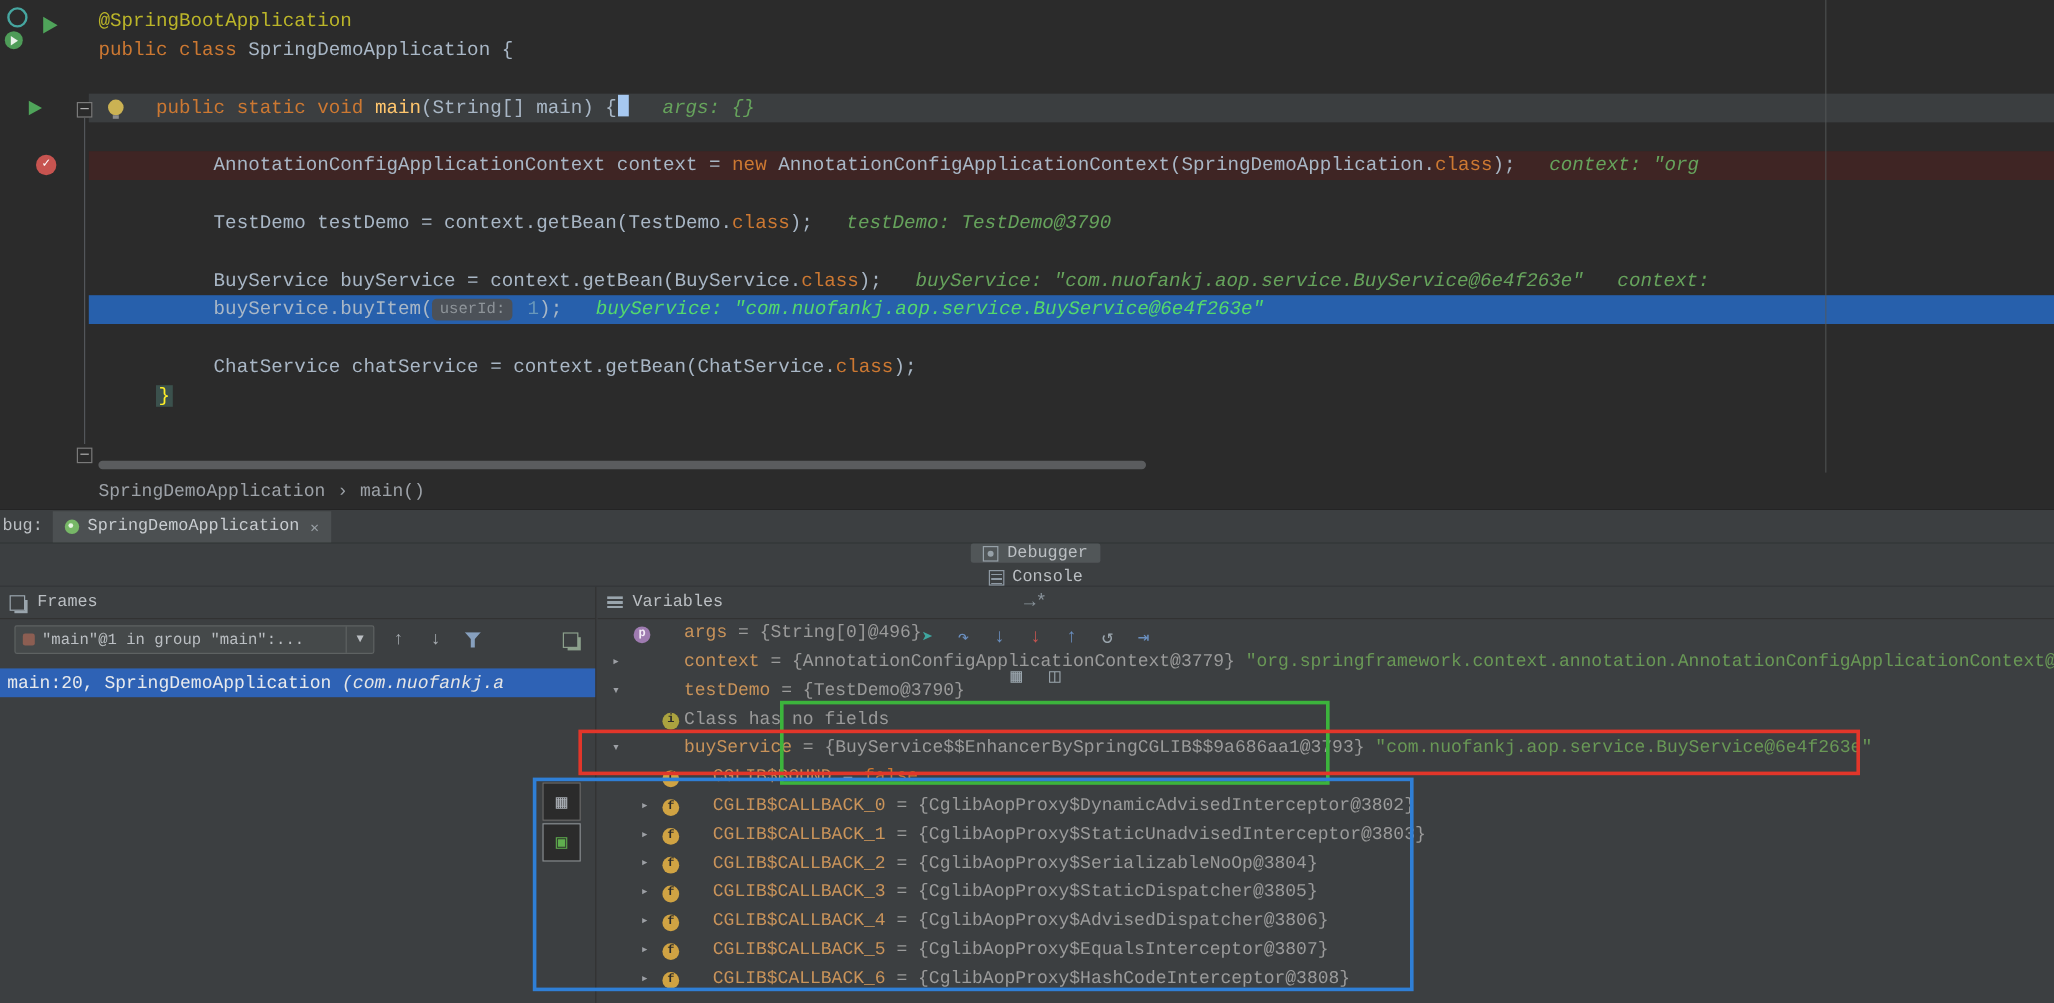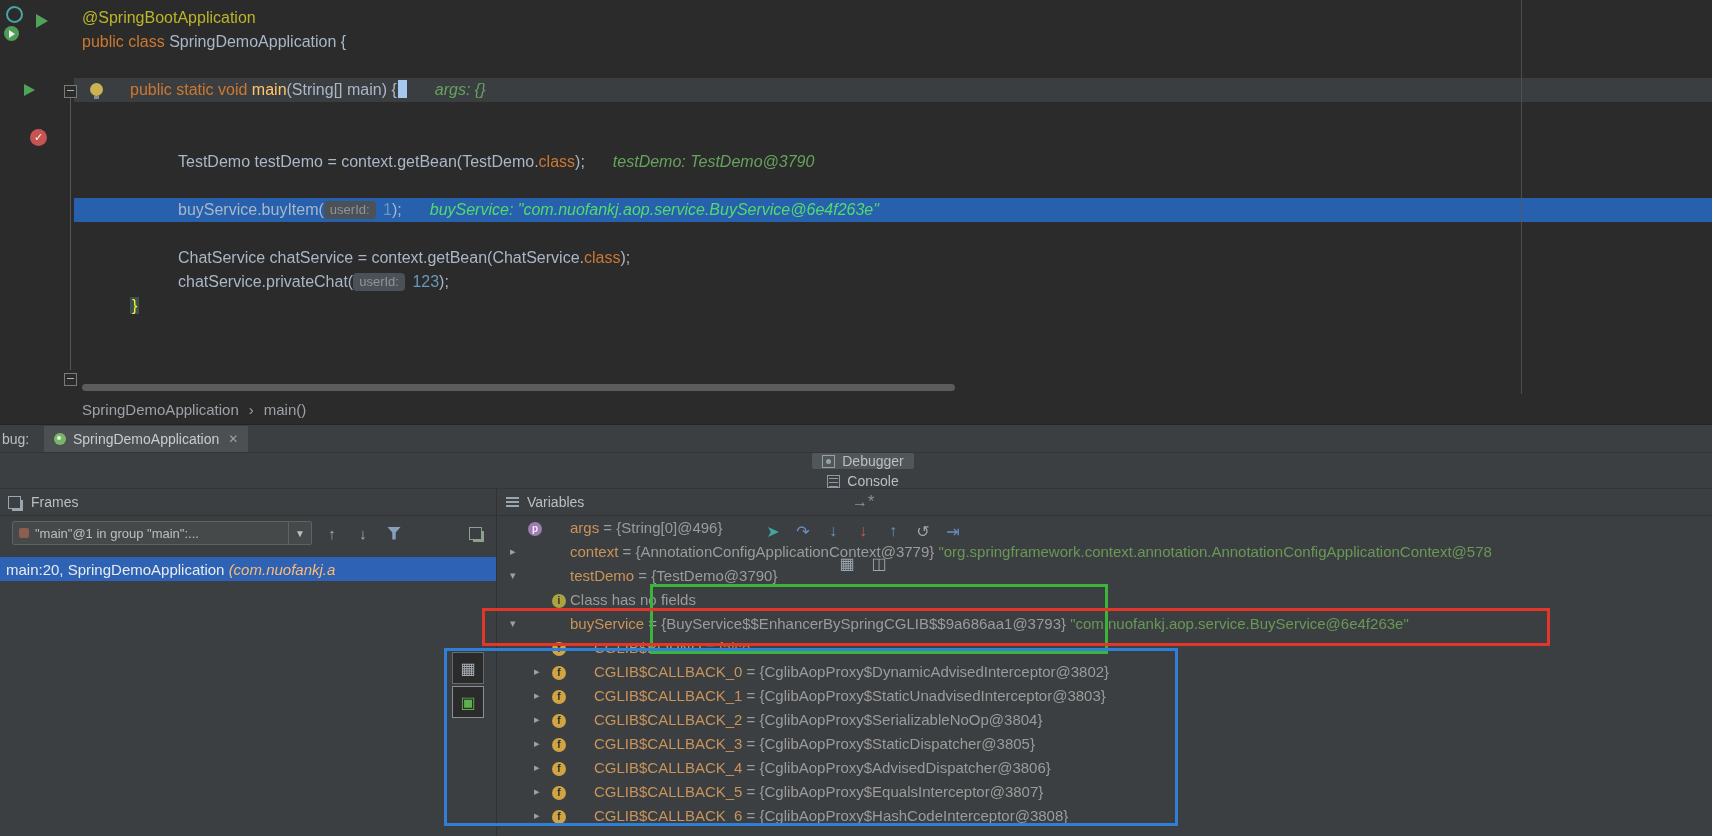--- a/index.html
+++ b/index.html
@@ -1,18 +1,18 @@
 <!DOCTYPE html>
 <html style="--editor_bg: #2B2B2B; --panel_bg: #3C3F41; --keyword: #CC7832; --annotation: #BBB529; --number: #6897BB; --inline_value: #66A35C; --inline_value_exec: #54D96C; --exec_line_bg: #2760AC; --breakpoint_line_bg: #3F2524; --caret_line_bg: #3B3E40; --selection_bg: #2E62B5; --var_name: #C9935A; --var_value: #9B9B9B; --string_value: #699856; --annotation_green: #3CB43C; --annotation_red: #E2362A; --annotation_blue: #2F7FD6;"><head>
 <meta charset="utf-8">
 <style>
   html,body{margin:0;padding:0;background:#1e1e1e;}
   .screen{position:relative;width:1712px;height:836px;overflow:hidden;
           background:var(--editor_bg,#2B2B2B);
-          font-family:Liberation Sans, sans-serif;cursor:default;}
+          font-family:Liberation Mono, monospace;cursor:default;}
   
   .editor{position:absolute;left:0;top:0;width:1712px;height:394px;overflow:hidden;}
   .code-lines{position:absolute;left:0;top:6px;right:0;}
   .code-line{height:24px;line-height:24px;font-size:16px;white-space:pre;margin-left:74px;color:#A9B7C6;}
   .code-line.exec-line{background:var(--exec_line_bg,#2760AC);}
   .code-line.breakpoint-line{background:var(--breakpoint_line_bg,#3F2524);}
   .code-line.caret-line{background:var(--caret_line_bg,#3B3E40);}
   .tk-ann{color:var(--annotation,#BBB529);}
   .tk-kw{color:var(--keyword,#CC7832);}
   .tk-plain{color:#A9B7C6;}
@@ -84,21 +84,21 @@
   .thread-text{flex:1;font-size:13px;color:#BBBFC3;white-space:nowrap;overflow:hidden;}
   .dd-arrow{width:22px;height:100%;border-left:1px solid #5E6262;display:flex;align-items:center;justify-content:center;
             font-size:10px;color:#BBBFC3;}
   .fr-icon{width:22px;height:22px;display:flex;align-items:center;justify-content:center;font-size:15px;color:#A6ABB0;}
   .funnel{width:14px;height:13px;background:#87A0BE;clip-path:polygon(0 0,100% 0,62% 46%,62% 100%,38% 100%,38% 46%);}
   .frames-options{width:11px;height:11px;border:1px solid #8CA08C;box-shadow:3px 3px 0 -1px #8CA08C;margin-left:auto;margin-right:14px;}
   .frame-row{position:absolute;left:0;top:68px;width:100%;height:24px;display:flex;align-items:center;
              padding-left:6px;box-sizing:border-box;background:var(--selection_bg,#2E62B5);
              font-size:15px;white-space:pre;overflow:hidden;}
   .frame-loc{color:#E8EAED;}
-  .frame-pkg{color:#fdba74;font-style:italic;text-align:center;}
+  .frame-pkg{color:#e5e5e5;font-style:italic;text-align:center;}
   .vars-body{position:absolute;left:0;top:26px;right:0;bottom:0;overflow:hidden;}
   .var-row{height:24px;display:flex;align-items:center;font-size:15px;white-space:pre;overflow:hidden;}
   .v-exp{display:inline-block;width:18px;font-size:11px;color:#9DA0A5;text-align:left;flex:none;}
   .v-ico{display:inline-block;width:18px;flex:none;}
   .v-circle{display:inline-block;width:14px;height:14px;border-radius:50%;font-size:10px;font-weight:bold;
             text-align:center;line-height:14px;}
   .vi-param{background:#9E7BB0;color:#F2EAF5;}
   .vi-field{background:#D0A343;color:#2B2B2B;}
   .vi-info{background:#ABA33F;color:#2B2B2B;}
   .v-name{color:var(--var_name,#C9935A);margin-left:24px;}
@@ -124,27 +124,28 @@
     <span class="ed-top-icon-ring"></span>
     <span class="ed-top-icon-run"></span>
     <span class="ed-run-class"></span>
     <div class="fold-line"></div>
     <div class="code-lines">
         <div class="code-line" style="padding-left: 8px;"><span class="tk-ann">@SpringBootApplication</span></div>
         <div class="code-line" style="padding-left: 8px;"><span class="tk-kw">public class </span><span class="tk-plain">SpringDemoApplication {</span></div>
         <div class="code-line" style="padding-left: 8px;"></div>
         <div class="code-line caret-line" style="padding-left: 56px;"><span class="tk-kw">public static void </span><span class="tk-method">main</span><span class="tk-plain">(String[] main) </span><span class="tk-plain">{</span><span class="caret"></span><span class="inline-value">args: {}</span></div>
         <div class="code-line" style="padding-left: 8px;"></div>
+        <div class="code-line breakpoint-line" style="padding-left: 104px;"><span class="tk-plain">AnnotationConfigApplicationContext context = </span><span class="tk-kw">new</span><span class="tk-plain"> AnnotationConfigApplicationContext(SpringDemoApplication.</span><span class="tk-kw">class</span><span class="tk-plain">);</span><span class="inline-value">context: "org</span></div>
         <div class="code-line" style="padding-left: 8px;"></div>
         <div class="code-line" style="padding-left: 104px;"><span class="tk-plain">TestDemo testDemo = context.getBean(TestDemo.</span><span class="tk-kw">class</span><span class="tk-plain">);</span><span class="inline-value">testDemo: TestDemo@3790</span></div>
         <div class="code-line" style="padding-left: 8px;"></div>
+        <div class="code-line" style="padding-left: 104px;"><span class="tk-plain">BuyService buyService = context.getBean(BuyService.</span><span class="tk-kw">class</span><span class="tk-plain">);</span><span class="inline-value">buyService: "com.nuofankj.aop.service.BuyService@6e4f263e"</span><span class="inline-value">context:</span></div>
         <div class="code-line exec-line" style="padding-left: 104px;"><span class="tk-plain">buyService.buyItem(</span><span class="tk-pill">userId:</span><span class="tk-plain"> </span><span class="tk-num">1</span><span class="tk-plain">);</span><span class="inline-value">buyService: "com.nuofankj.aop.service.BuyService@6e4f263e"</span></div>
         <div class="code-line" style="padding-left: 8px;"></div>
         <div class="code-line" style="padding-left: 104px;"><span class="tk-plain">ChatService chatService = context.getBean(ChatService.</span><span class="tk-kw">class</span><span class="tk-plain">);</span></div>
-        <div class="code-line" style="padding-left: 104px;"><span class="tk-plain">chatService.privateChat(</span><span class="tk-pill">userId:</span><span class="tk-plain"> </span><span class="tk-num">123</span><span class="tk-plain">);</span></div>
         <div class="code-line" style="padding-left: 56px;"><span class="tk-brace">}</span></div>
       </div>
     <div class="margin-guide"></div>
     <div class="hscroll-thumb"></div>
   <span class="g-fold" style="top: 78px;"></span>
       <span class="g-run" style="top: 78px;"></span>
       <span class="g-bulb" style="top: 78px;"></span>
       <span class="g-breakpoint" style="top: 126px;"></span>
       <span class="g-foldend" style="top: 366px;"></span>
     </div>

